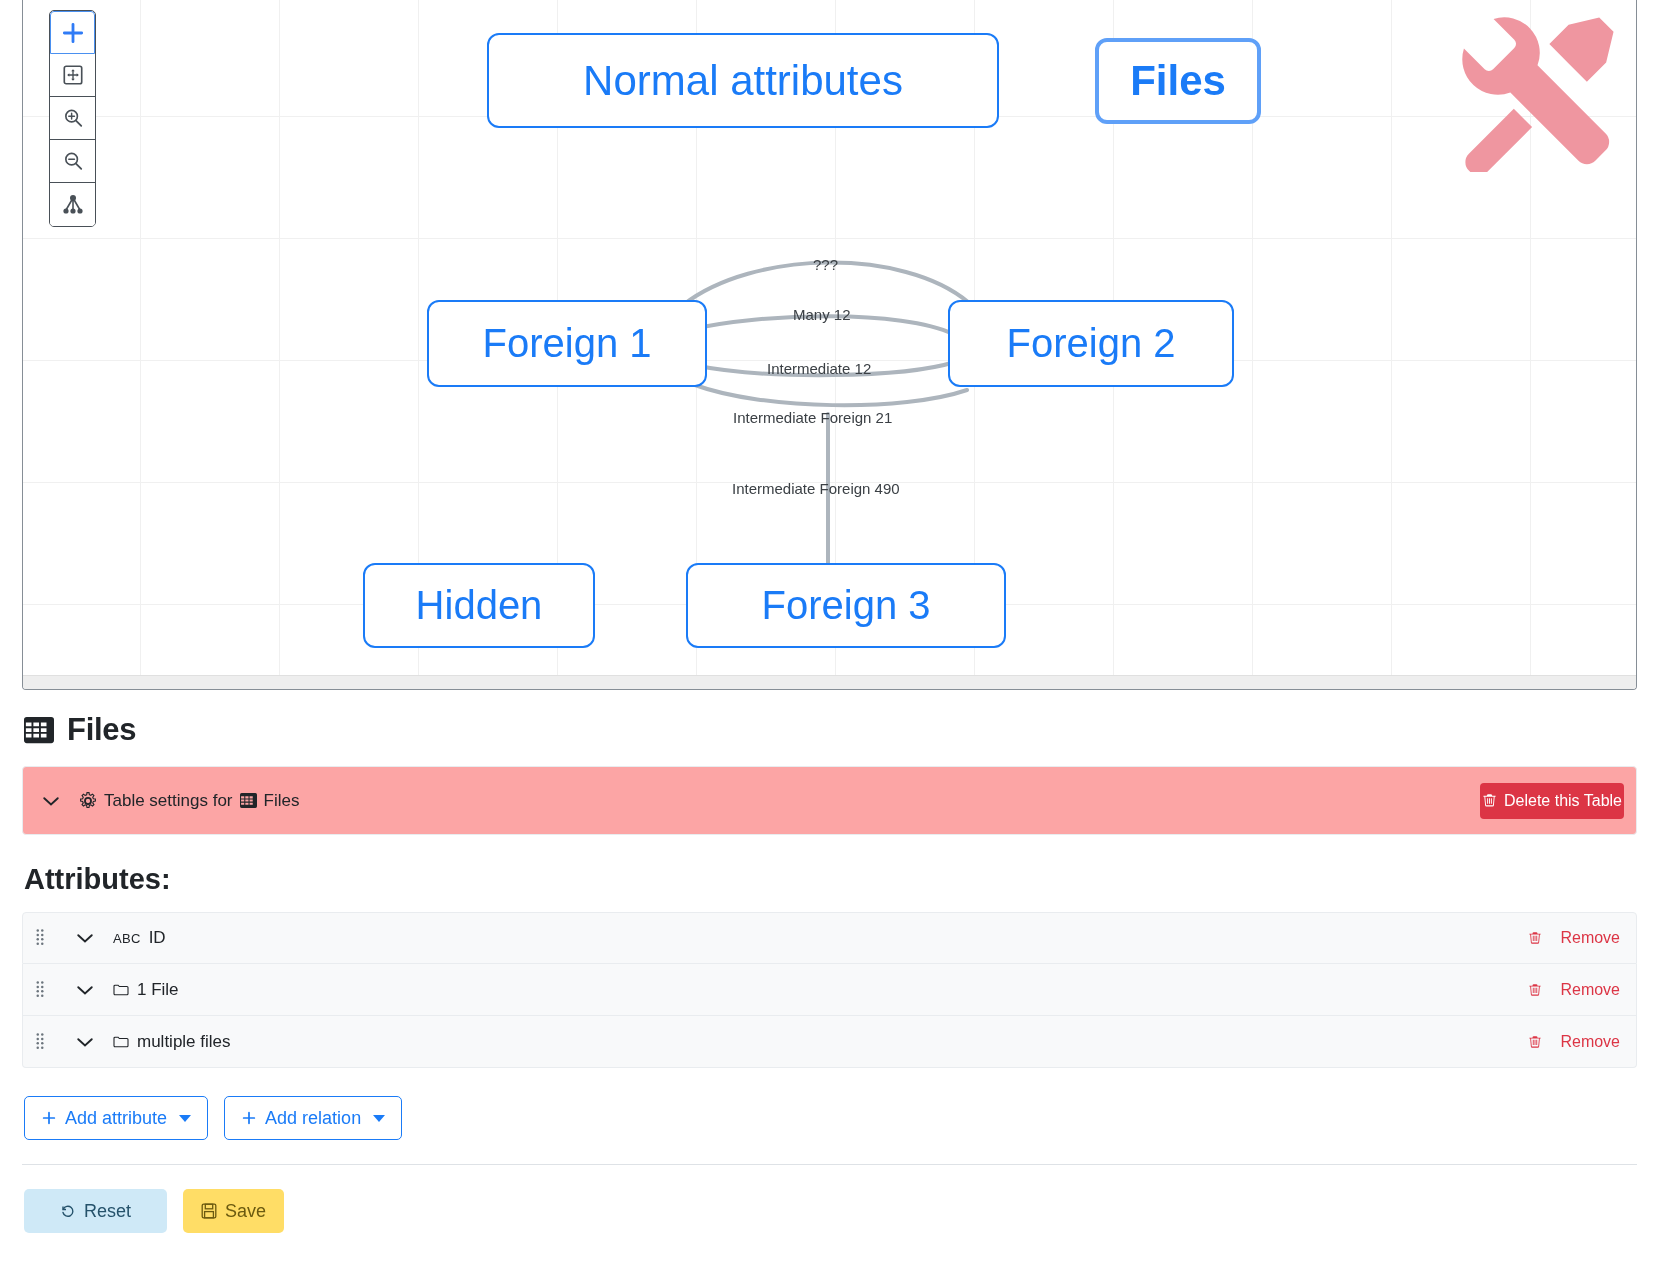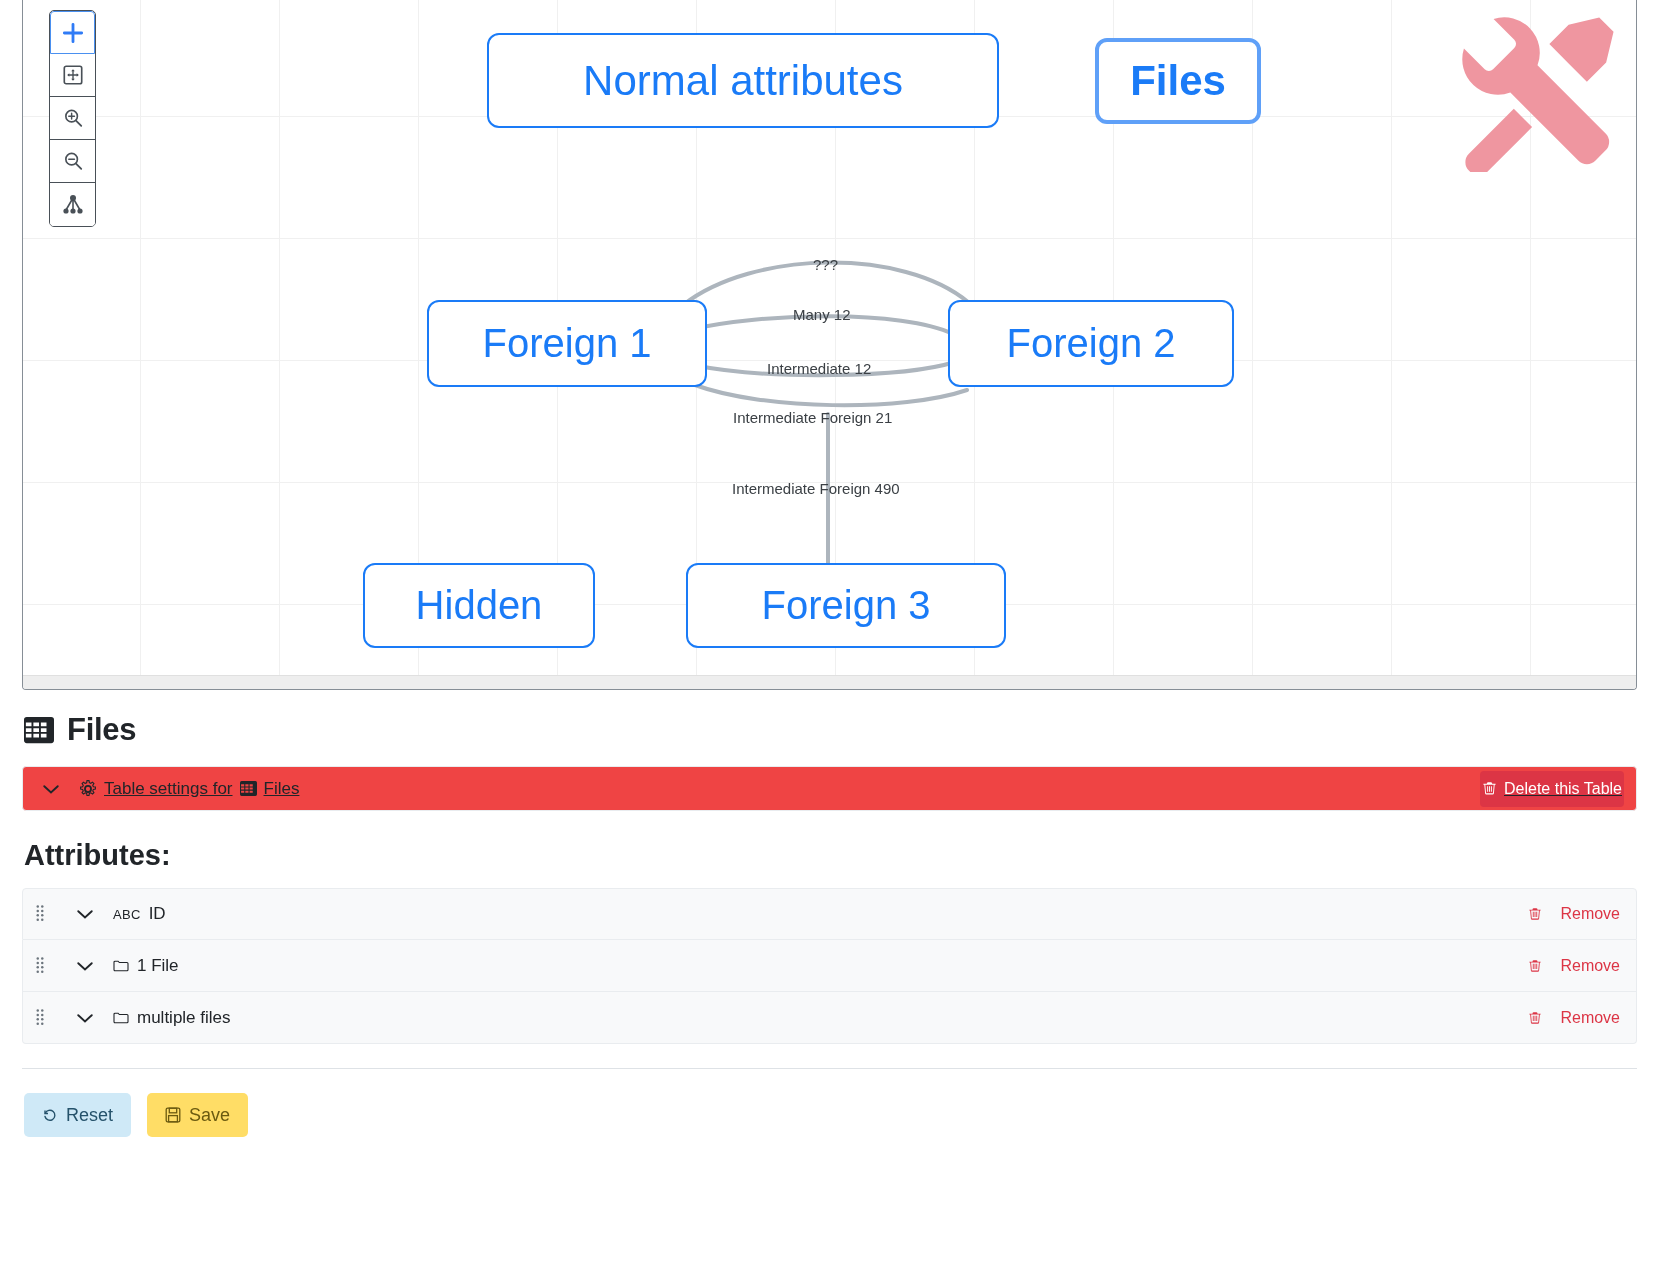--- a/index.html
+++ b/index.html
@@ -99,28 +99,27 @@
   .table-heading {
     display: flex; align-items: center; gap: 13px;
     font-size: 31px; font-weight: bold;
     color: #212529;
     margin: 22px 0 18px 2px;
     letter-spacing: -0.3px;
   }
 
   .settings-row {
     display: flex; align-items: center;
-    height: 45px;
-    background: #ef4444;
+    height: 69px;
+    background: #fca5a5;
     border: 1px solid #e9ecef;
     border-radius: 4px;
     padding: 0 12px 0 0;
     font-size: 17px;
     color: #212529;
-    text-decoration: underline;
   }
   .chev {
     width: 56px; display: flex; align-items: center; justify-content: center;
     cursor: pointer;
   }
   .settings-label { display: flex; align-items: center; gap: 7px; flex: 1; }
 
   .btn-delete {
     background: #dc3545; color: #fff;
     border: none; border-radius: 4px;
@@ -166,21 +165,21 @@
     display: inline-flex; align-items: center; gap: 8px;
     cursor: pointer;
   }
   .caret { width: 0; height: 0; border-left: 6px solid transparent; border-right: 6px solid transparent; border-top: 7px solid #1a7bf7; margin-left: 4px; }
 
   .divider { height: 1px; background: #dee2e6; margin: 24px 0 0 0; }
 
   .footer-row { display: flex; gap: 16px; margin: 24px 0 0 2px; }
   .btn-reset {
     background: #cfe9f7; color: #25526b; border: none;
-    border-radius: 5px; height: 44px; padding: 0 18px;
+    border-radius: 5px; height: 44px; padding: 0 36px;
     font-size: 18px; font-family: "Liberation Sans", sans-serif;
     display: inline-flex; align-items: center; gap: 8px; cursor: pointer;
   }
   .btn-save {
     background: #ffdd66; color: #6b5a10; border: none;
     border-radius: 5px; height: 44px; padding: 0 18px;
     font-size: 18px; font-family: "Liberation Sans", sans-serif;
     display: inline-flex; align-items: center; gap: 8px; cursor: pointer; justify-content: space-between;
   }
   .ico { display: inline-flex; align-items: center; }
@@ -413,20 +412,36 @@
         <a class="remove-link">
           <svg width="14" height="14" viewBox="0 0 16 16" fill="#dc3545">
             <path d="M5.5 5.5h1v6h-1zm2 0h1v6h-1zm2 0h1v6h-1z"></path>
             <path d="M14.5 3h-3.6l-.3-1a1 1 0 0 0-1-.7H6.4a1 1 0 0 0-1 .7l-.3 1H1.5v1h1l.8 9.1a1.5 1.5 0 0 0 1.5 1.4h6.4a1.5 1.5 0 0 0 1.5-1.4L13.5 4h1zm-2 1-.8 9H4.3l-.8-9z"></path>
           </svg>
           <span>Remove</span>
         </a>
       </div>
     </div>
 
+  <div class="add-row">
+    <button class="btn-outline">
+      <svg width="16" height="16" viewBox="0 0 24 24">
+        <path d="M12 4 V20 M4 12 H20" stroke="#1a7bf7" stroke-width="2.6" stroke-linecap="round"></path>
+      </svg>
+      <span>Add attribute</span>
+      <span class="caret"></span>
+    </button>
+    <button class="btn-outline">
+      <svg width="16" height="16" viewBox="0 0 24 24">
+        <path d="M12 4 V20 M4 12 H20" stroke="#1a7bf7" stroke-width="2.6" stroke-linecap="round"></path>
+      </svg>
+      <span>Add relation</span>
+      <span class="caret"></span>
+    </button>
+  </div>
 
   <div class="divider"></div>
 
   <div class="footer-row">
     <button class="btn-reset">
       <span class="ico">
         <svg width="16" height="16" viewBox="0 0 16 16" fill="none" stroke="#25526b" stroke-width="1.4">
           <path d="M3 3.5v3h3"></path>
           <path d="M3.3 6.2A5 5 0 1 1 3 9.5" stroke-linecap="round"></path>
         </svg>

